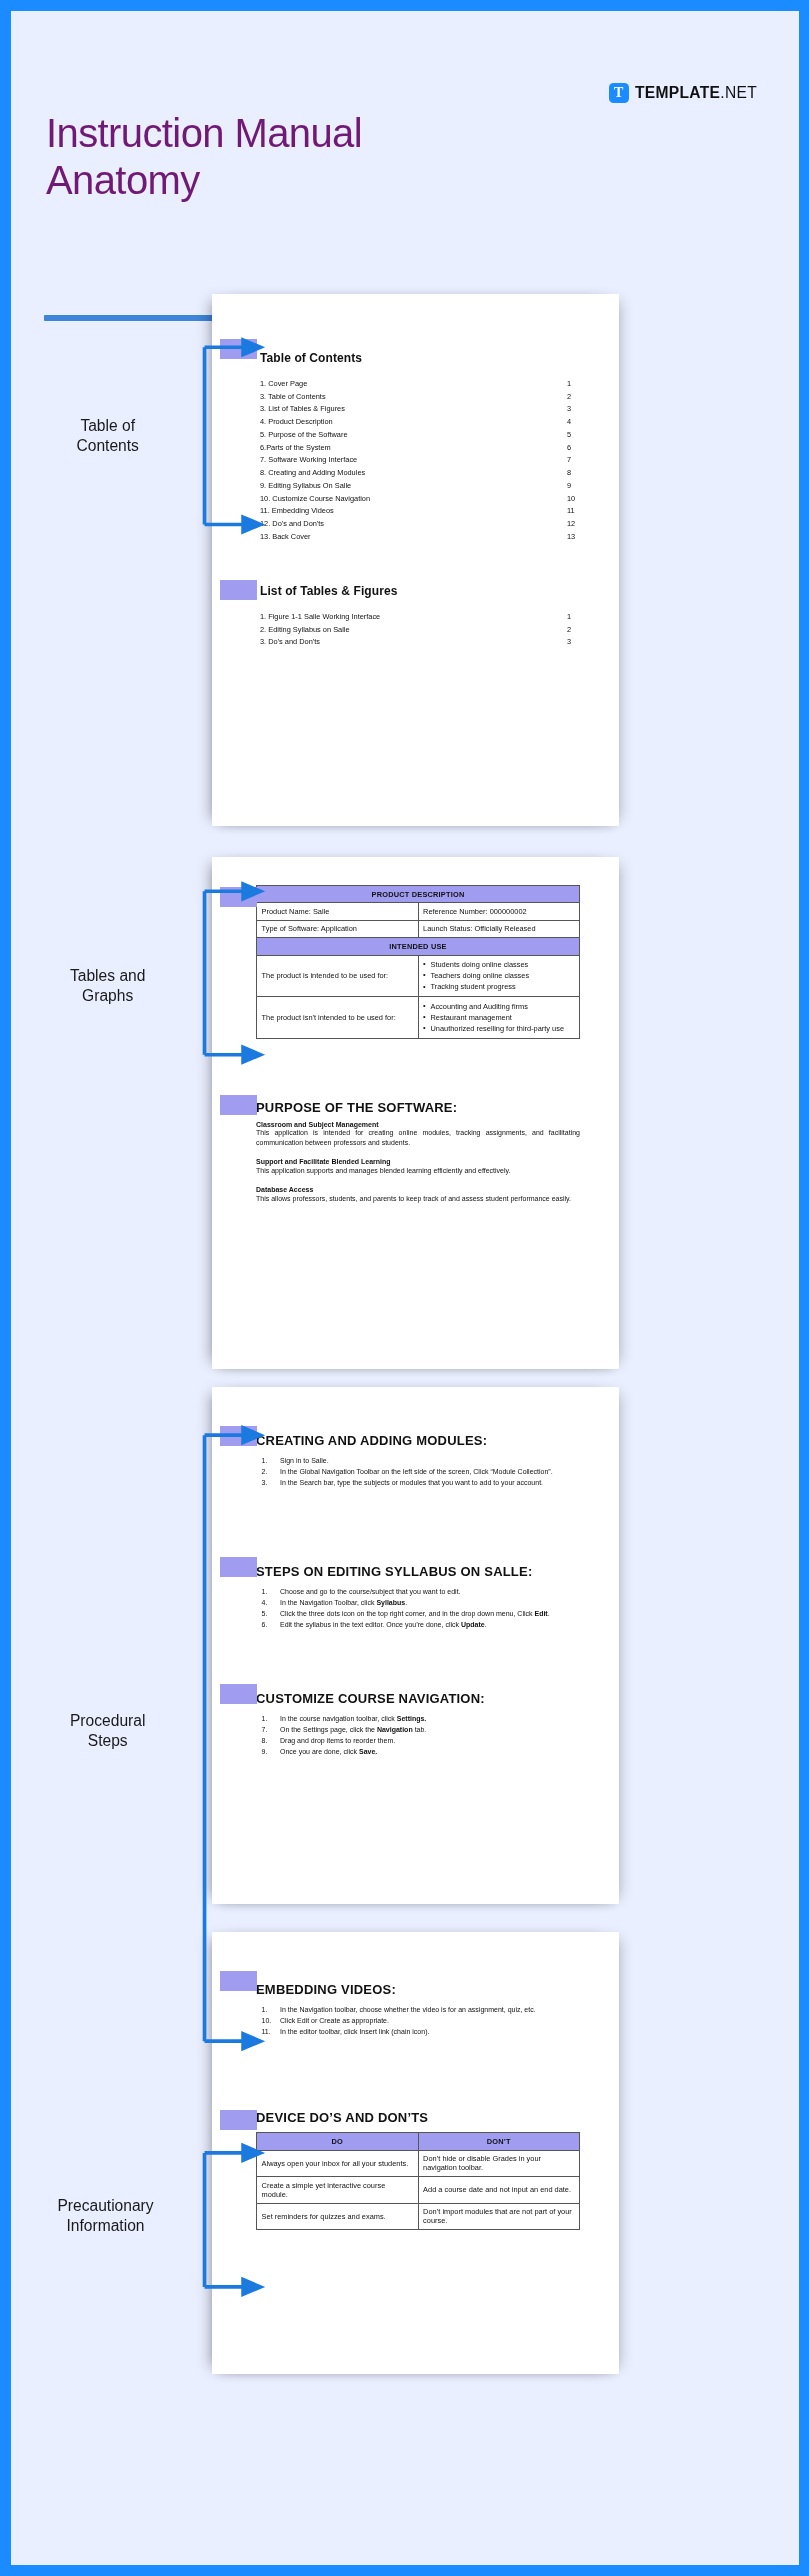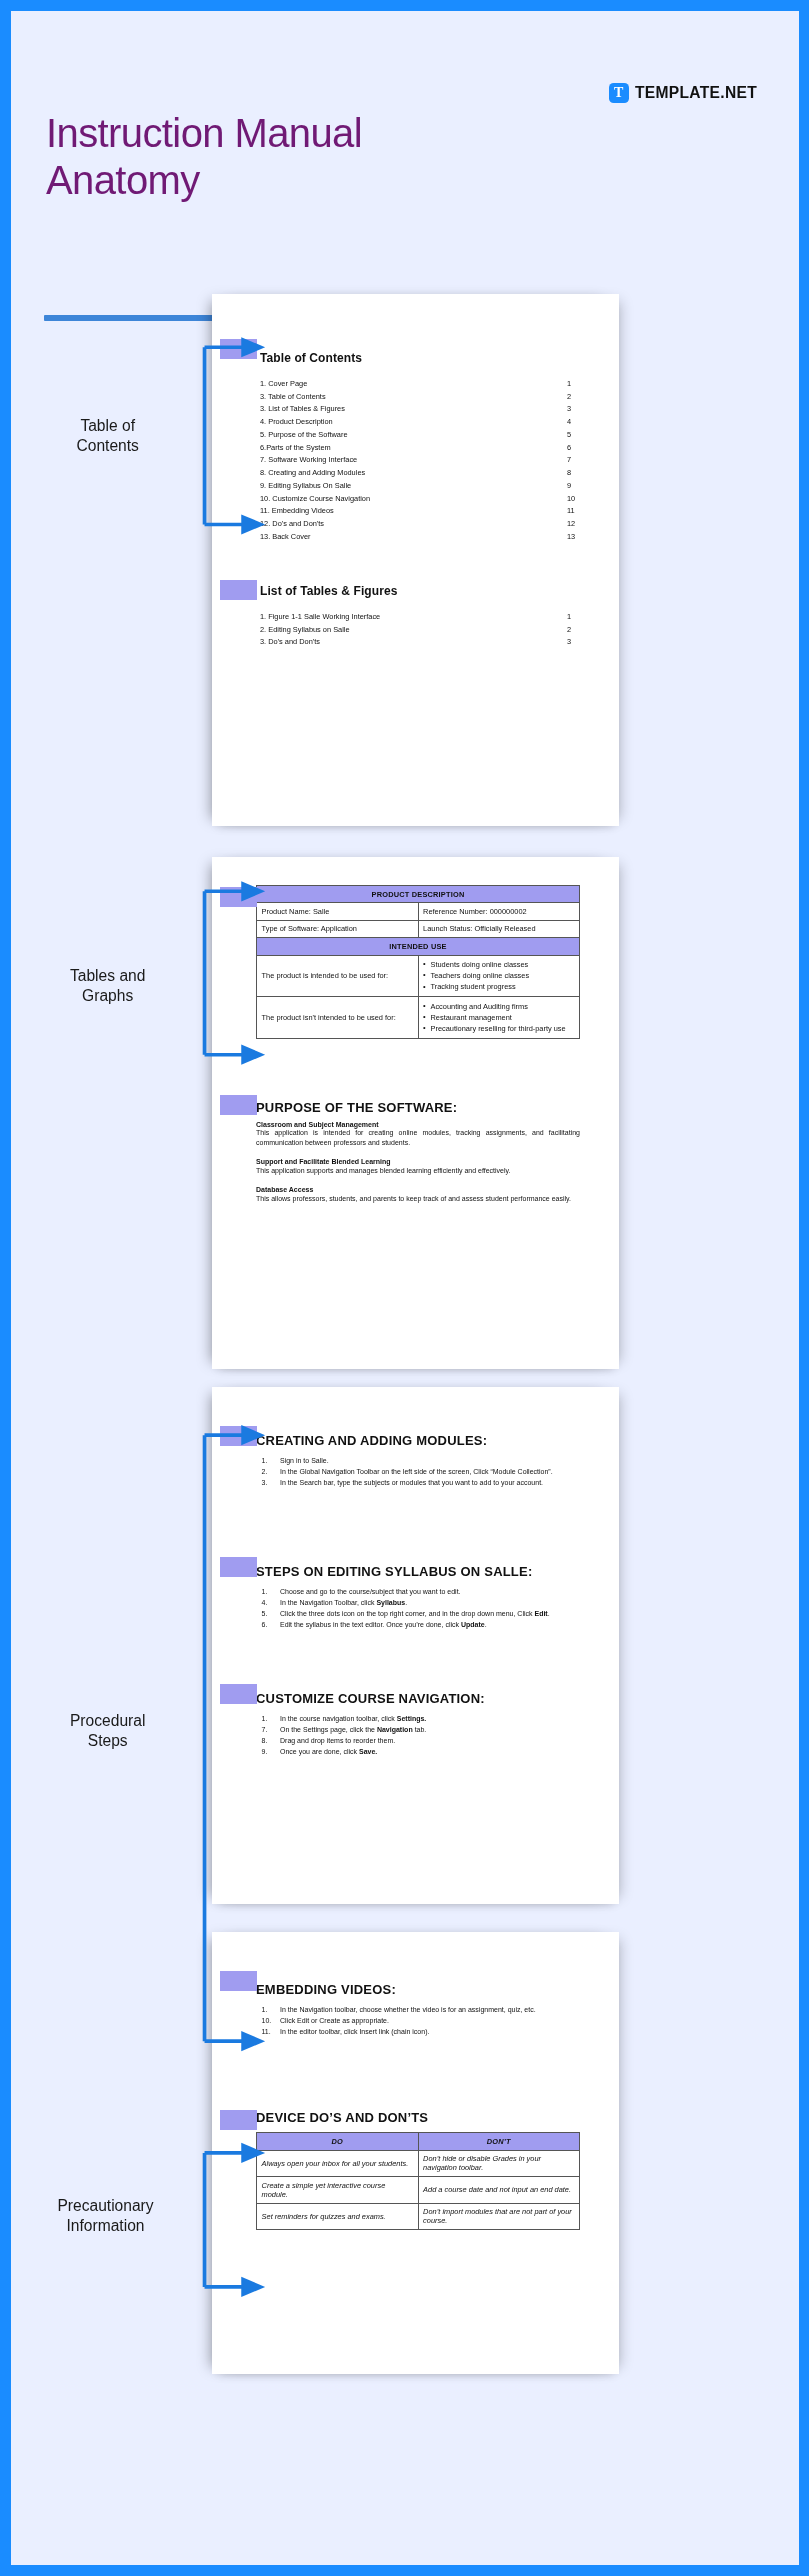--- a/index.html
+++ b/index.html
@@ -59,21 +59,21 @@
     font-weight: bold;
     display: flex; align-items: center; justify-content: center;
     font-family: "Liberation Serif", serif;
   }
   .brand-text {
     font-size: 15.6px;
     font-weight: 700;
     letter-spacing: 0.3px;
     color: #111;
   }
-  .brand-text .tld { font-weight: 700; margin-top: 46px; }
+  .brand-text .tld { font-weight: 400; margin-top: 46px; }
 
   
   .anno {
     position: absolute;
     width: 175px;
     text-align: center;
     font-size: 15.6px;
     line-height: 1.3;
     color: #1a1a1a;
     font-family: "Liberation Sans", sans-serif;
@@ -331,21 +331,21 @@
               <li>Tracking student progress</li>
             </ul>
           </td>
         </tr>
         <tr>
           <td class="cell-b">The product isn't intended to be used for:</td>
           <td>
             <ul class="mini-ul">
               <li>Accounting and Auditing firms</li>
               <li>Restaurant management</li>
-              <li>Precautionary reselling for third-party use</li>
+              <li>Unauthorized reselling for third-party use</li>
             </ul>
           </td>
         </tr>
       </tbody>
         </table>
     </div>
 
     <div class="doc" style="position:absolute; left:44px; top:243px; width:324px;">
       <div class="sec-title">PURPOSE OF THE SOFTWARE:</div>
       <div style="margin-top:3.7px;">
@@ -405,21 +405,21 @@
       <div class="sec-title">EMBEDDING VIDEOS:</div>
       <ol class="steps">
         <li><span class="num">1.</span><span>In the Navigation toolbar, choose whether the video is for an assignment, quiz, etc.</span></li>
         <li><span class="num">10.</span><span>Click Edit or Create as appropriate.</span></li>
         <li><span class="num">11.</span><span>In the editor toolbar, click Insert link (chain icon).</span></li>
       </ol>
     </div>
 
     <div class="doc" style="position:absolute; left:44px; top:178px; width:324px;">
       <div class="sec-title">DEVICE DO’S AND DON’TS</div>
-      <table class="doc-tbl" style="margin-top:7.4px;font-style:italic;">
+      <table class="doc-tbl" style="margin-top:7.4px;">
         <tbody>
             <tr>
           <td class="th-band" style="width:50%">DO</td>
           <td class="th-band">DON’T</td>
         </tr>
         <tr>
           <td>Always open your inbox for all your students.</td>
           <td>Don’t hide or disable Grades in your navigation toolbar.</td>
         </tr>
         <tr>

